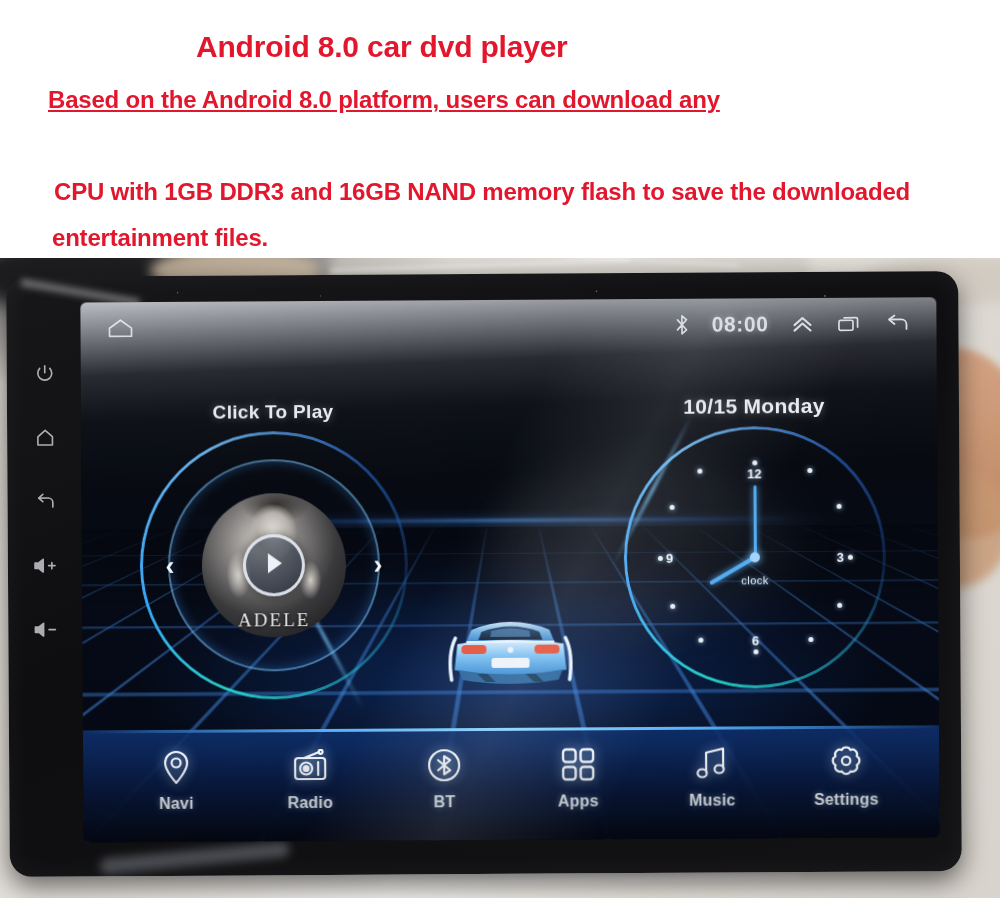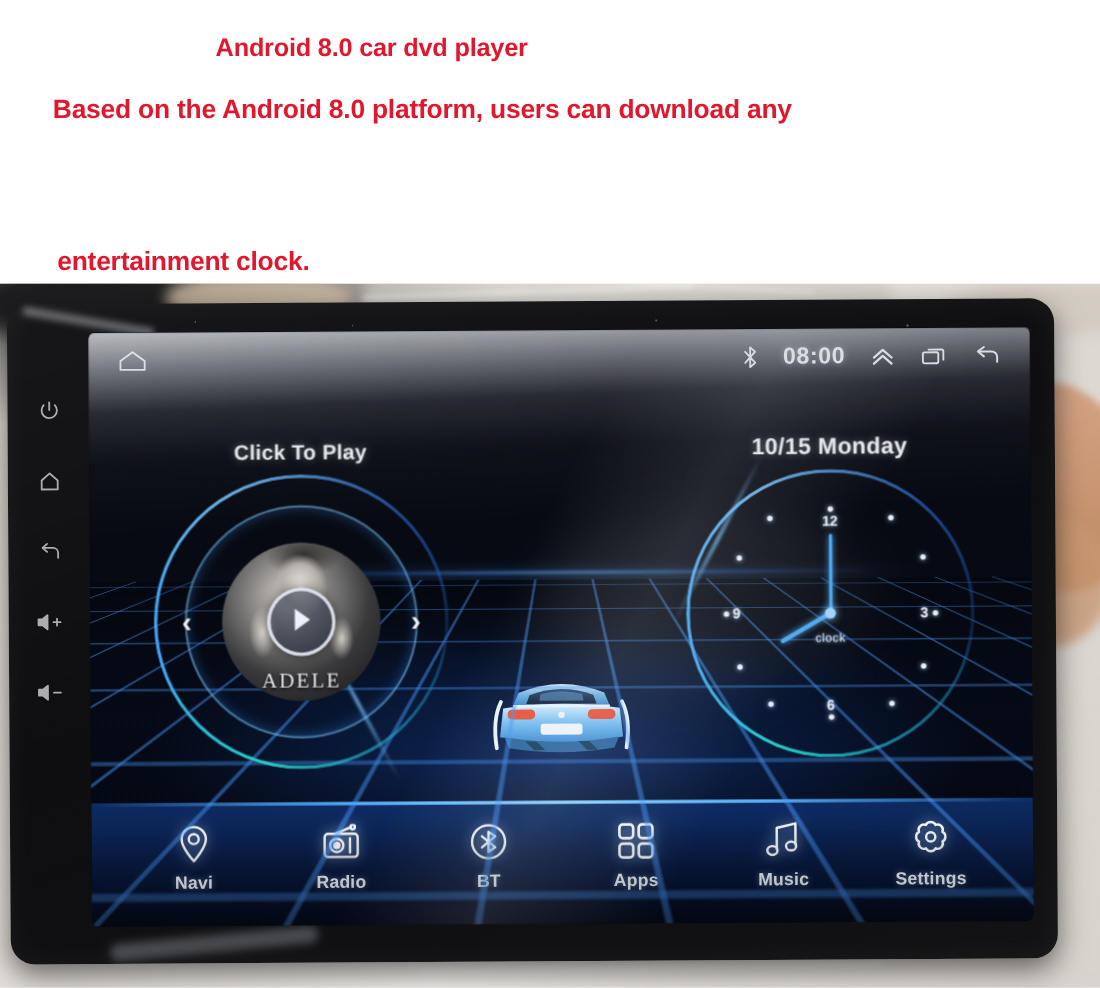--- a/index.html
+++ b/index.html
@@ -16,31 +16,31 @@
 
   
   #promo {
     position: absolute; left: 0; top: 0;
     width: 1000px; height: 258px;
     background: #ffffff;
     overflow: hidden;
   }
   #promo-title {
     position: absolute; left: 196px; top: 30px;
-    font-size: 23px; font-weight: bold;
+    font-size: 30px; font-weight: bold;
     color: #e2162c; letter-spacing: -0.2px;
     white-space: nowrap;
   }
   .promo-line {
     position: absolute;
     font-size: 24px; font-weight: bold;
     color: #e2162c; letter-spacing: -0.2px;
     white-space: nowrap;
   }
-  #promo-l1 { left: 48px; top: 86px; }
+  #promo-l1 { left: 48px; top: 86px; text-decoration: underline; }
   #promo-l2 { left: 46px; top: 132px; }
   #promo-l3 { left: 54px; top: 178px; }
   #promo-l4 { left: 52px; top: 224px; }
 
   
   #photo {
     position: absolute; left: 0; top: 258px;
     width: 1000px; height: 640px;
     overflow: hidden;
     background:
@@ -362,21 +362,22 @@
     background: rgba(200,205,215,.3); filter: blur(4px);
     transform: rotate(-5deg); border-radius: 8px; pointer-events:none;
   }
 </style>
 </head>
 <body>
 
 <div id="promo">
   <div id="promo-title">Android 8.0 car dvd player</div>
   <div class="promo-line" id="promo-l1">Based on the Android 8.0 platform, users can download any</div>
-  <div class="promo-line" id="promo-l4">entertainment clock.</div>
+  <div class="promo-line" id="promo-l3">CPU with 1GB DDR3 and 16GB NAND memory flash to save the downloaded</div>
+  <div class="promo-line" id="promo-l4">entertainment files.</div>
 </div>
 
 <div id="photo">
 
   <div class="bg-blob" id="blob-dark-tl"></div>
   <div class="bg-blob" id="blob-tan-tl"></div>
   <div class="bg-blob" id="blob-wrap-top"></div>
   <div class="bg-blob" id="blob-tr"></div>
   <div class="wrap-crease" id="crease-a"></div>
   <div class="wrap-crease" id="crease-b"></div>

